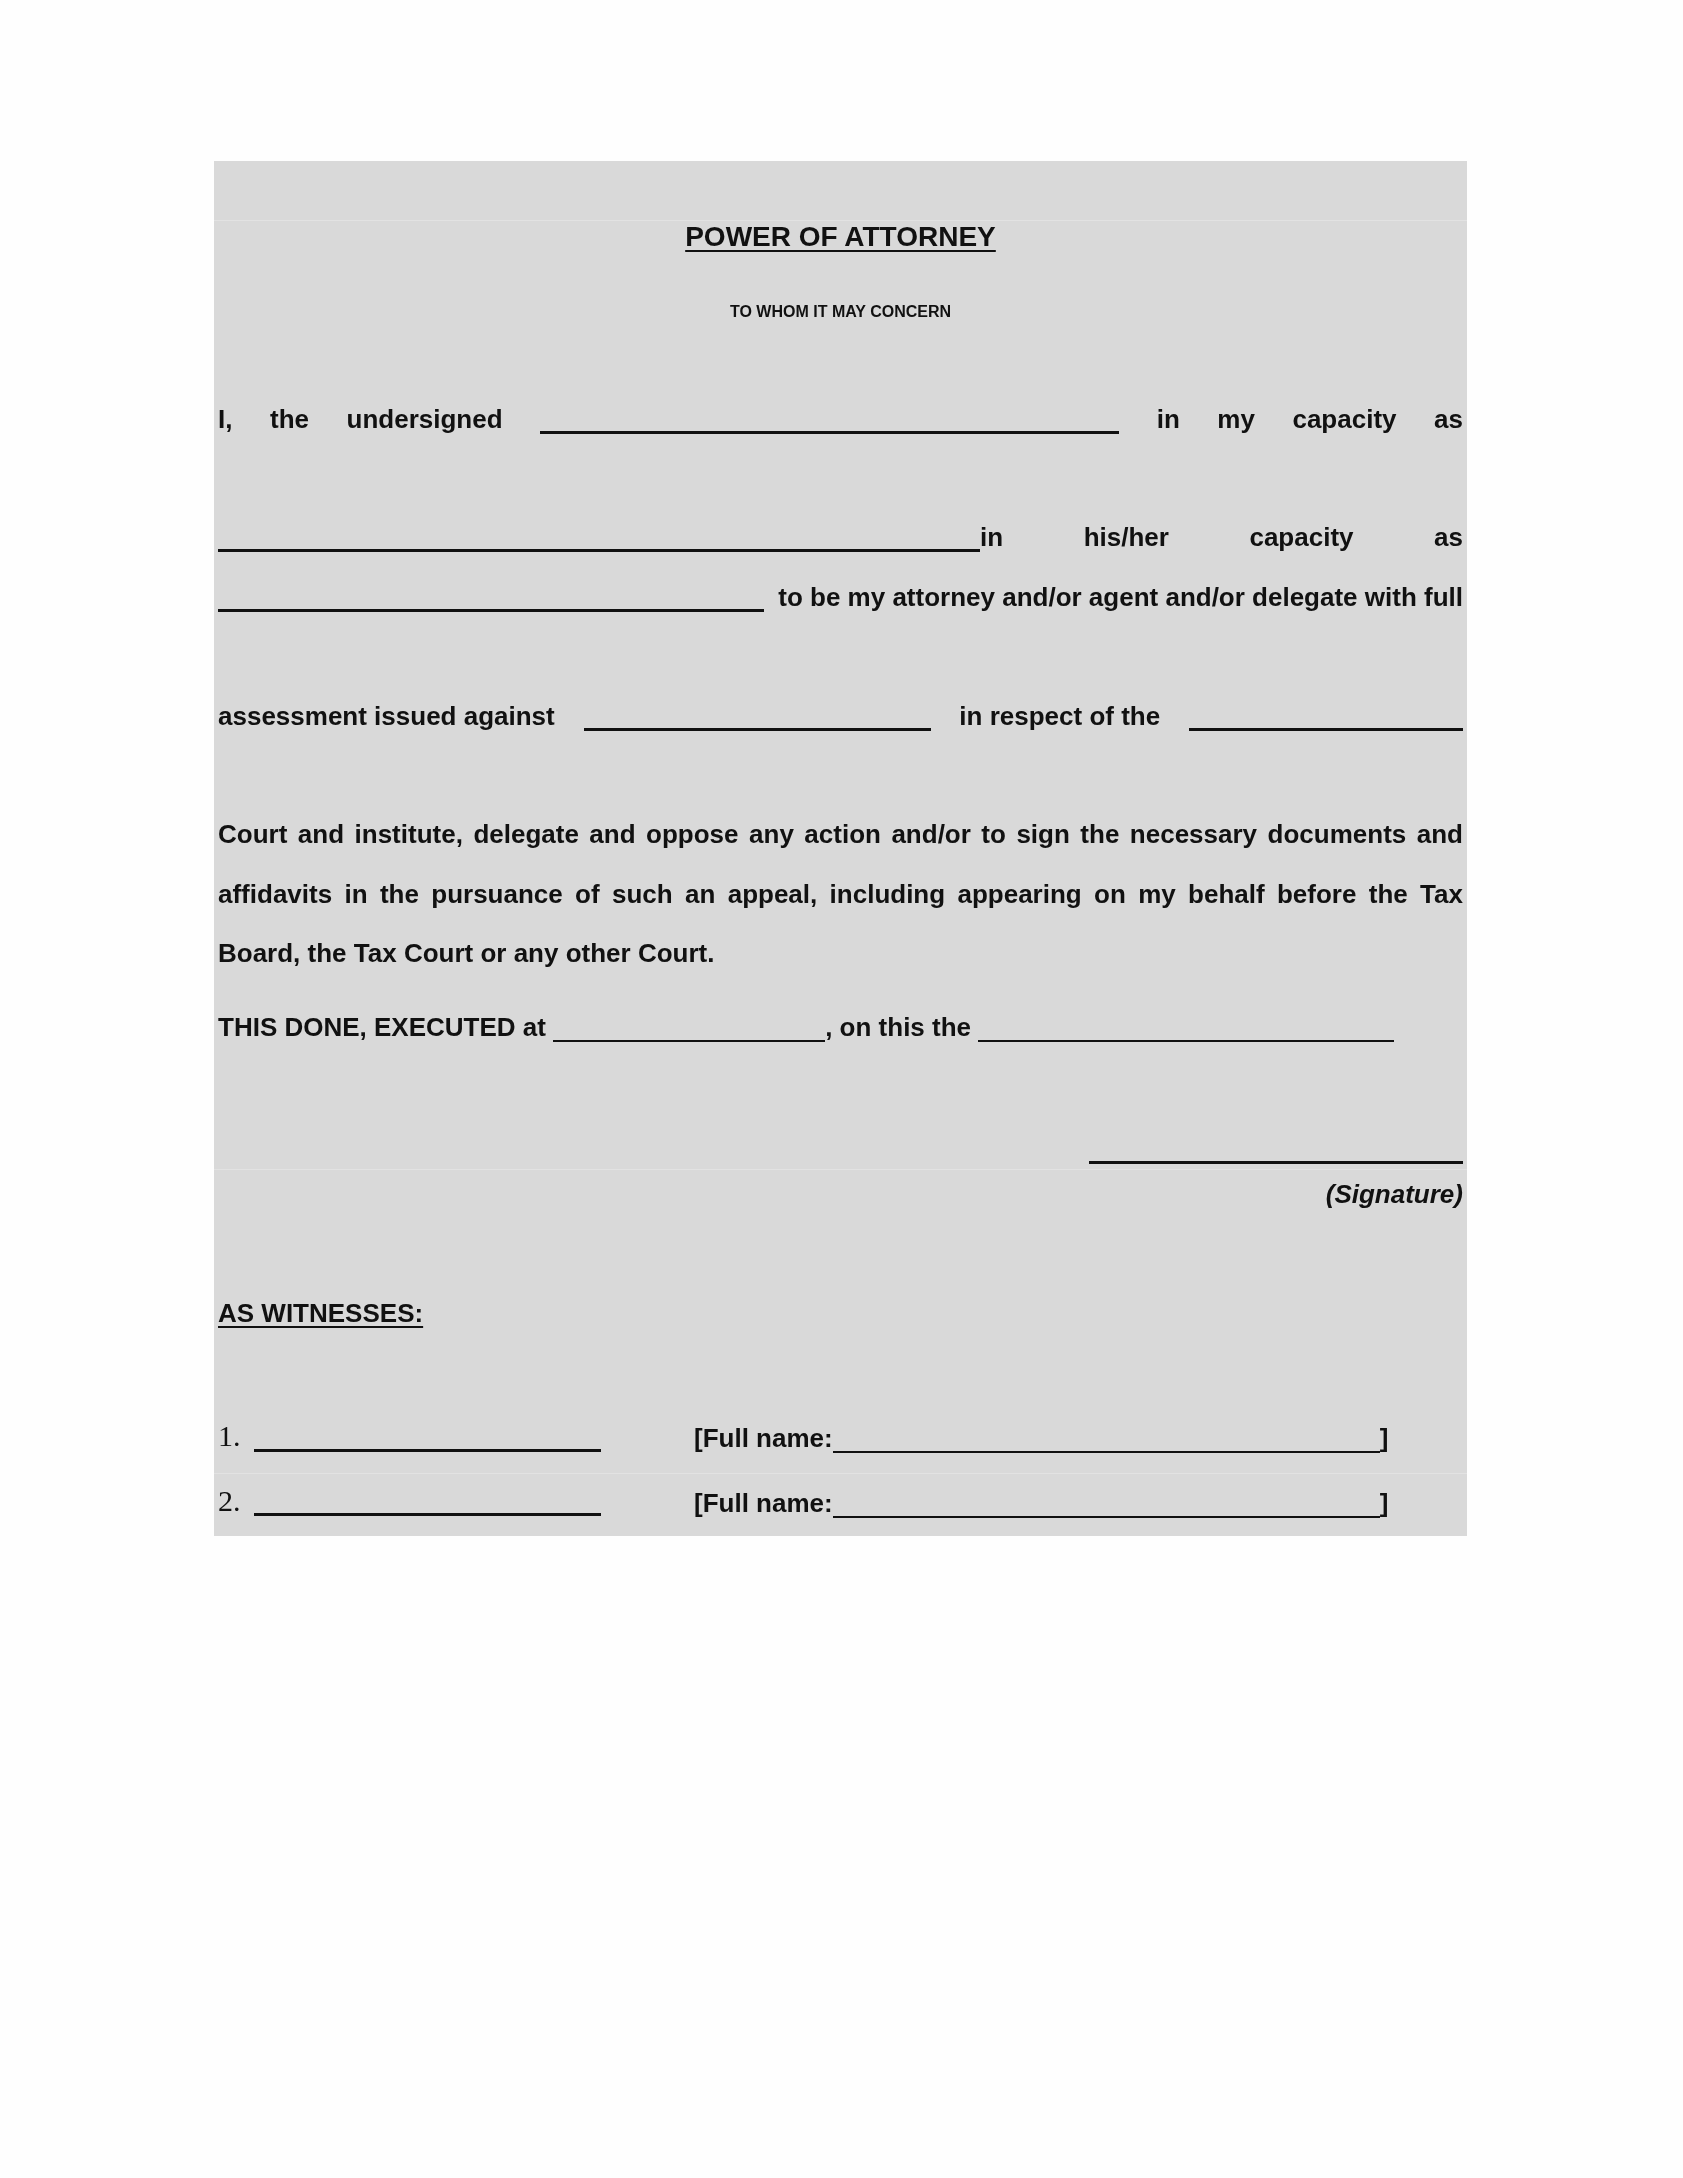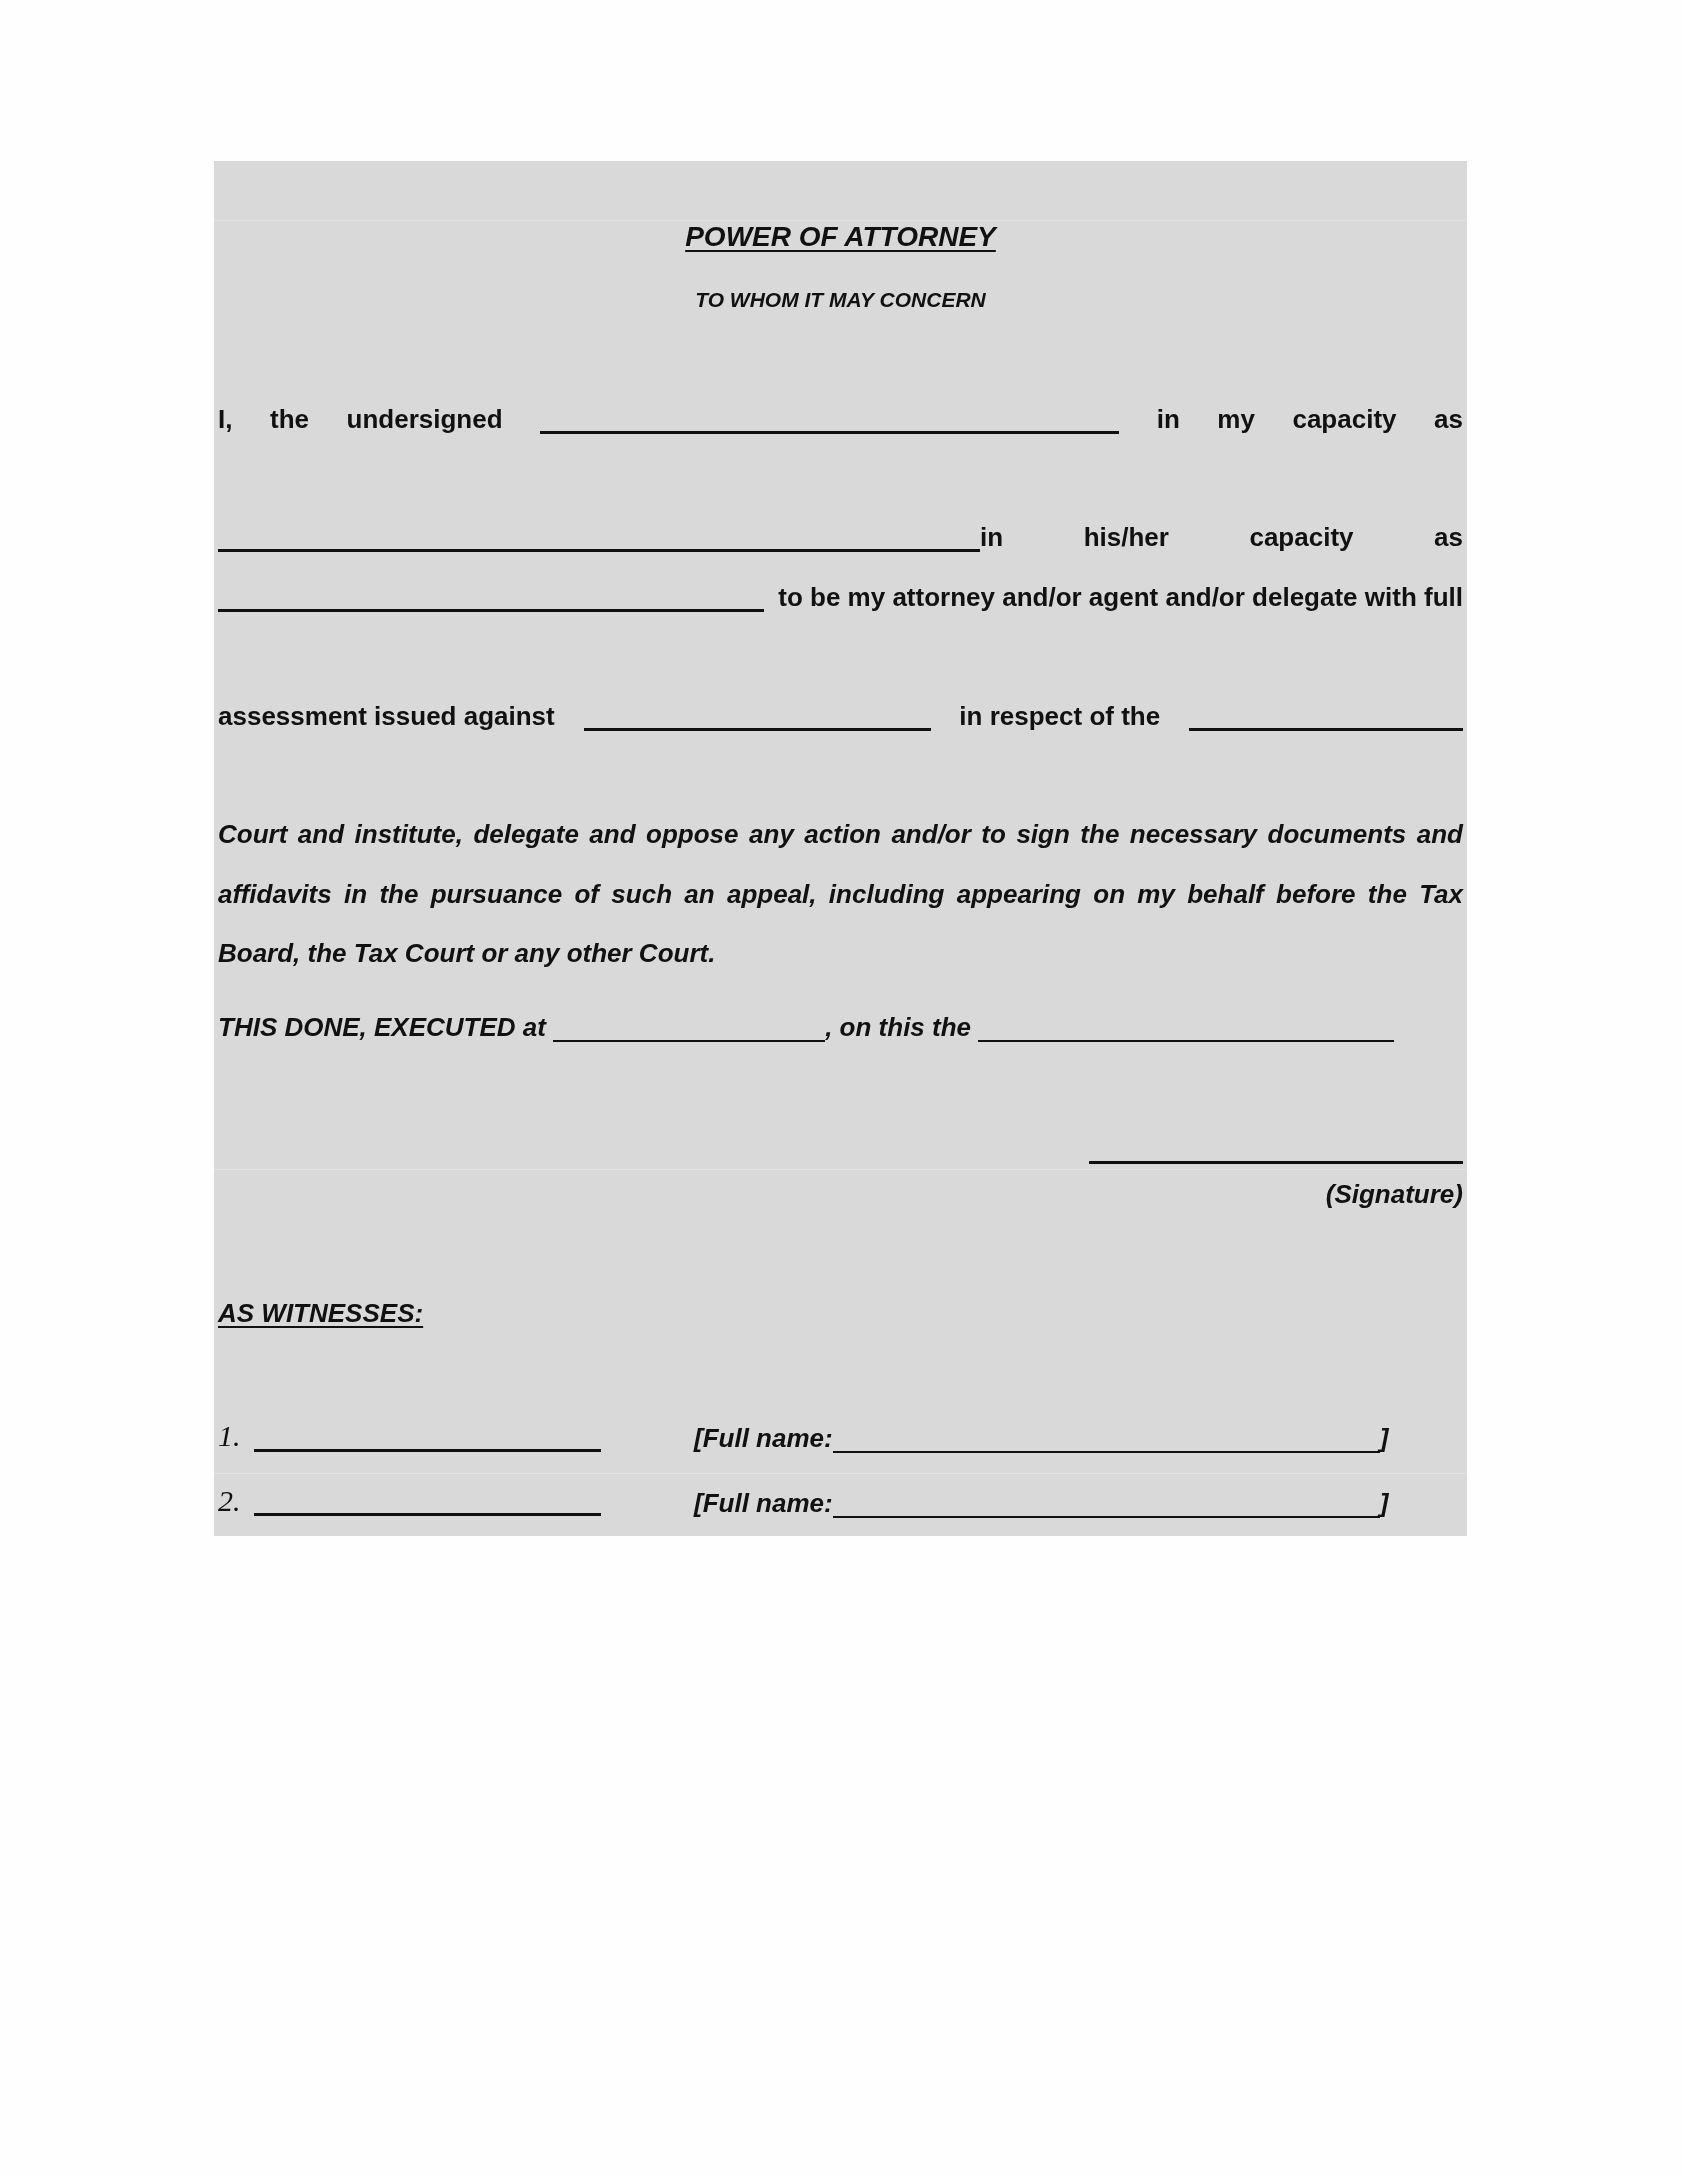--- a/index.html
+++ b/index.html
@@ -1,36 +1,36 @@
 <!DOCTYPE html>
 <html><head>
 <meta charset="utf-8">
 <style>
   html, body { margin:0; padding:0; background:#fefefe; }
   body { width:1683px; height:2178px; position:relative; overflow:hidden; }
   .page { position:absolute; left:214px; top:161px; width:1253px; height:1375px; background:#d9d9d9; }
   .band { position:absolute; left:0; width:100%; height:1px; background:#e2e2e2; }
-  .t { position:absolute; font-family:"Liberation Sans", sans-serif; font-weight:bold; font-size:26px; color:#111; white-space:nowrap; line-height:30px;font-style:italic; }
+  .t { position:absolute; font-family:"Liberation Sans", sans-serif; font-weight:bold; font-size:26px; color:#111; white-space:nowrap; line-height:30px; }
   .center { left:0; width:100%; text-align:center; }
   .u { text-decoration:underline; text-underline-offset:4px; text-decoration-thickness:2px; }
   .just { position:absolute; left:4px; width:1245px; display:flex; justify-content:space-between; align-items:flex-end; font-family:"Liberation Sans", sans-serif; font-weight:bold; font-size:26px; color:#111; line-height:30px; white-space:nowrap; }
   .blank { display:inline-block; border-bottom:3px solid #111; height:24px; vertical-align:bottom; }
   .field { display:inline-block; border-bottom:2px solid #111; height:24px; vertical-align:bottom; }
   .serif { font-family:"Liberation Serif", serif; font-weight:normal; font-size:30px; }
   .ital { font-style:italic;margin-left:12px; }
 </style>
 </head>
 <body>
 
 <div class="page">
   <div class="band" style="top:59px"></div>
   <div class="band" style="top:1008px"></div>
 
   <div class="t center u" style="top:61px;font-size:28px">POWER OF ATTORNEY</div>
-  <div class="t center" style="top:124px;font-size:21px">TO WHOM IT MAY CONCERN</div>
+  <div class="t center" style="top:136px;font-size:16px">TO WHOM IT MAY CONCERN</div>
 
   <div class="just" style="top:243px">
     <span>I,</span>
     <span>the</span>
     <span>undersigned</span>
     <span class="blank" style="width:579px"></span>
     <span>in</span>
     <span>my</span>
     <span>capacity</span>
     <span>as</span>

